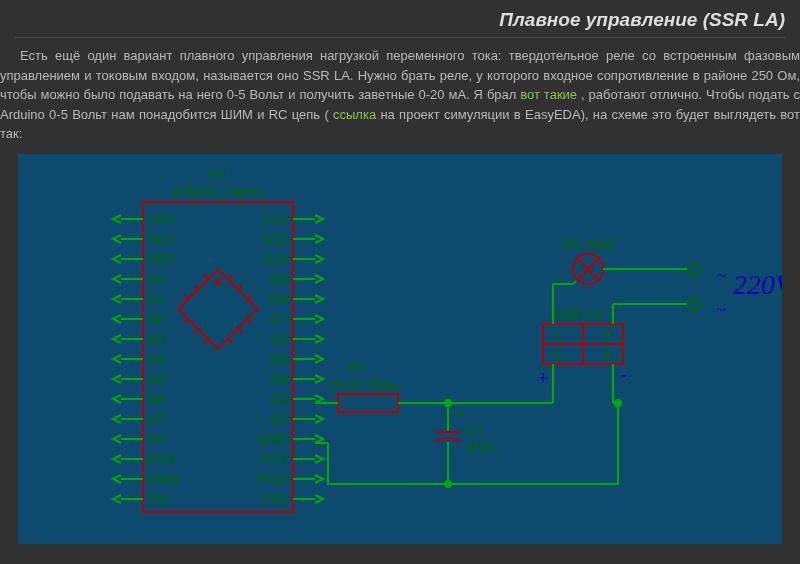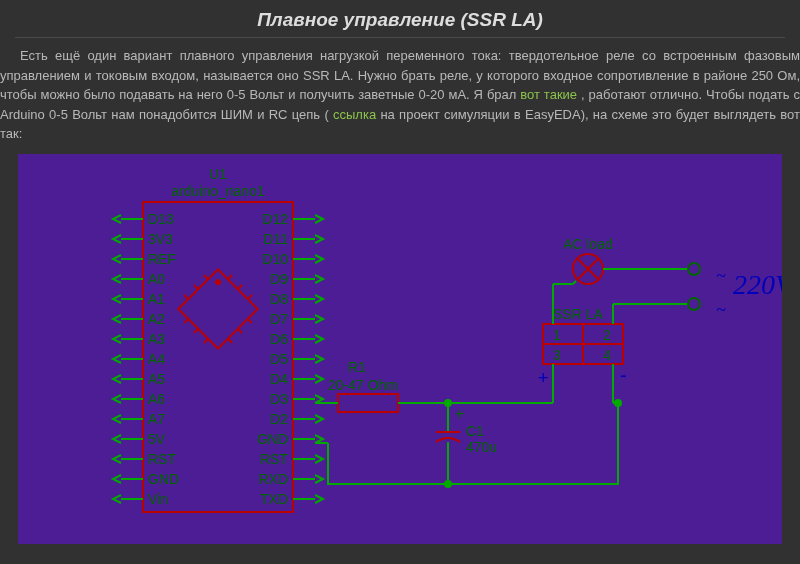--- a/index.html
+++ b/index.html
@@ -5,40 +5,40 @@
     * { margin: 0; padding: 0; box-sizing: border-box; }
     body {
       background: #313131;
       font-family: Verdana, Geneva, sans-serif;
       color: #cccccc;
       width: 800px;
       height: 564px;
       overflow: hidden;
     }
     .title {
-      text-align: center;
+      text-align: right;
       font-style: italic;
       font-weight: bold;
       font-size: 19px;
       color: #dddddd;
       padding: 9px 0 6px 0;
       border-bottom: 1px solid #4a4a4a;
       margin: 0 15px 8px 15px;
     }
     .paragraph {
       font-size: 13px;
       line-height: 1.5;
       text-align: justify;
       padding: 0 0;
       text-indent: 20px;
       color: #b8b8b8;
     }
     .paragraph a { color: #8bc34a; text-decoration: none; }
     .schematic {
-      background: #4c1d95;
+      background: #0c4a6e;
       margin: 10px 18px 0 18px;
       position: relative;
       height: 390px;
       overflow: hidden;
     }
     .schematic svg { display: block; }
     .pin-label { font-family: Arial, sans-serif; font-size: 14px; fill: #006600; }
     .ref-label { font-family: Arial, sans-serif; font-size: 14px; fill: #006600; text-anchor: middle; }
     .val-label { font-family: Arial, sans-serif; font-size: 14px; fill: #006600; }
     .red-stroke { stroke: #bb0000; stroke-width: 2; fill: none; }

